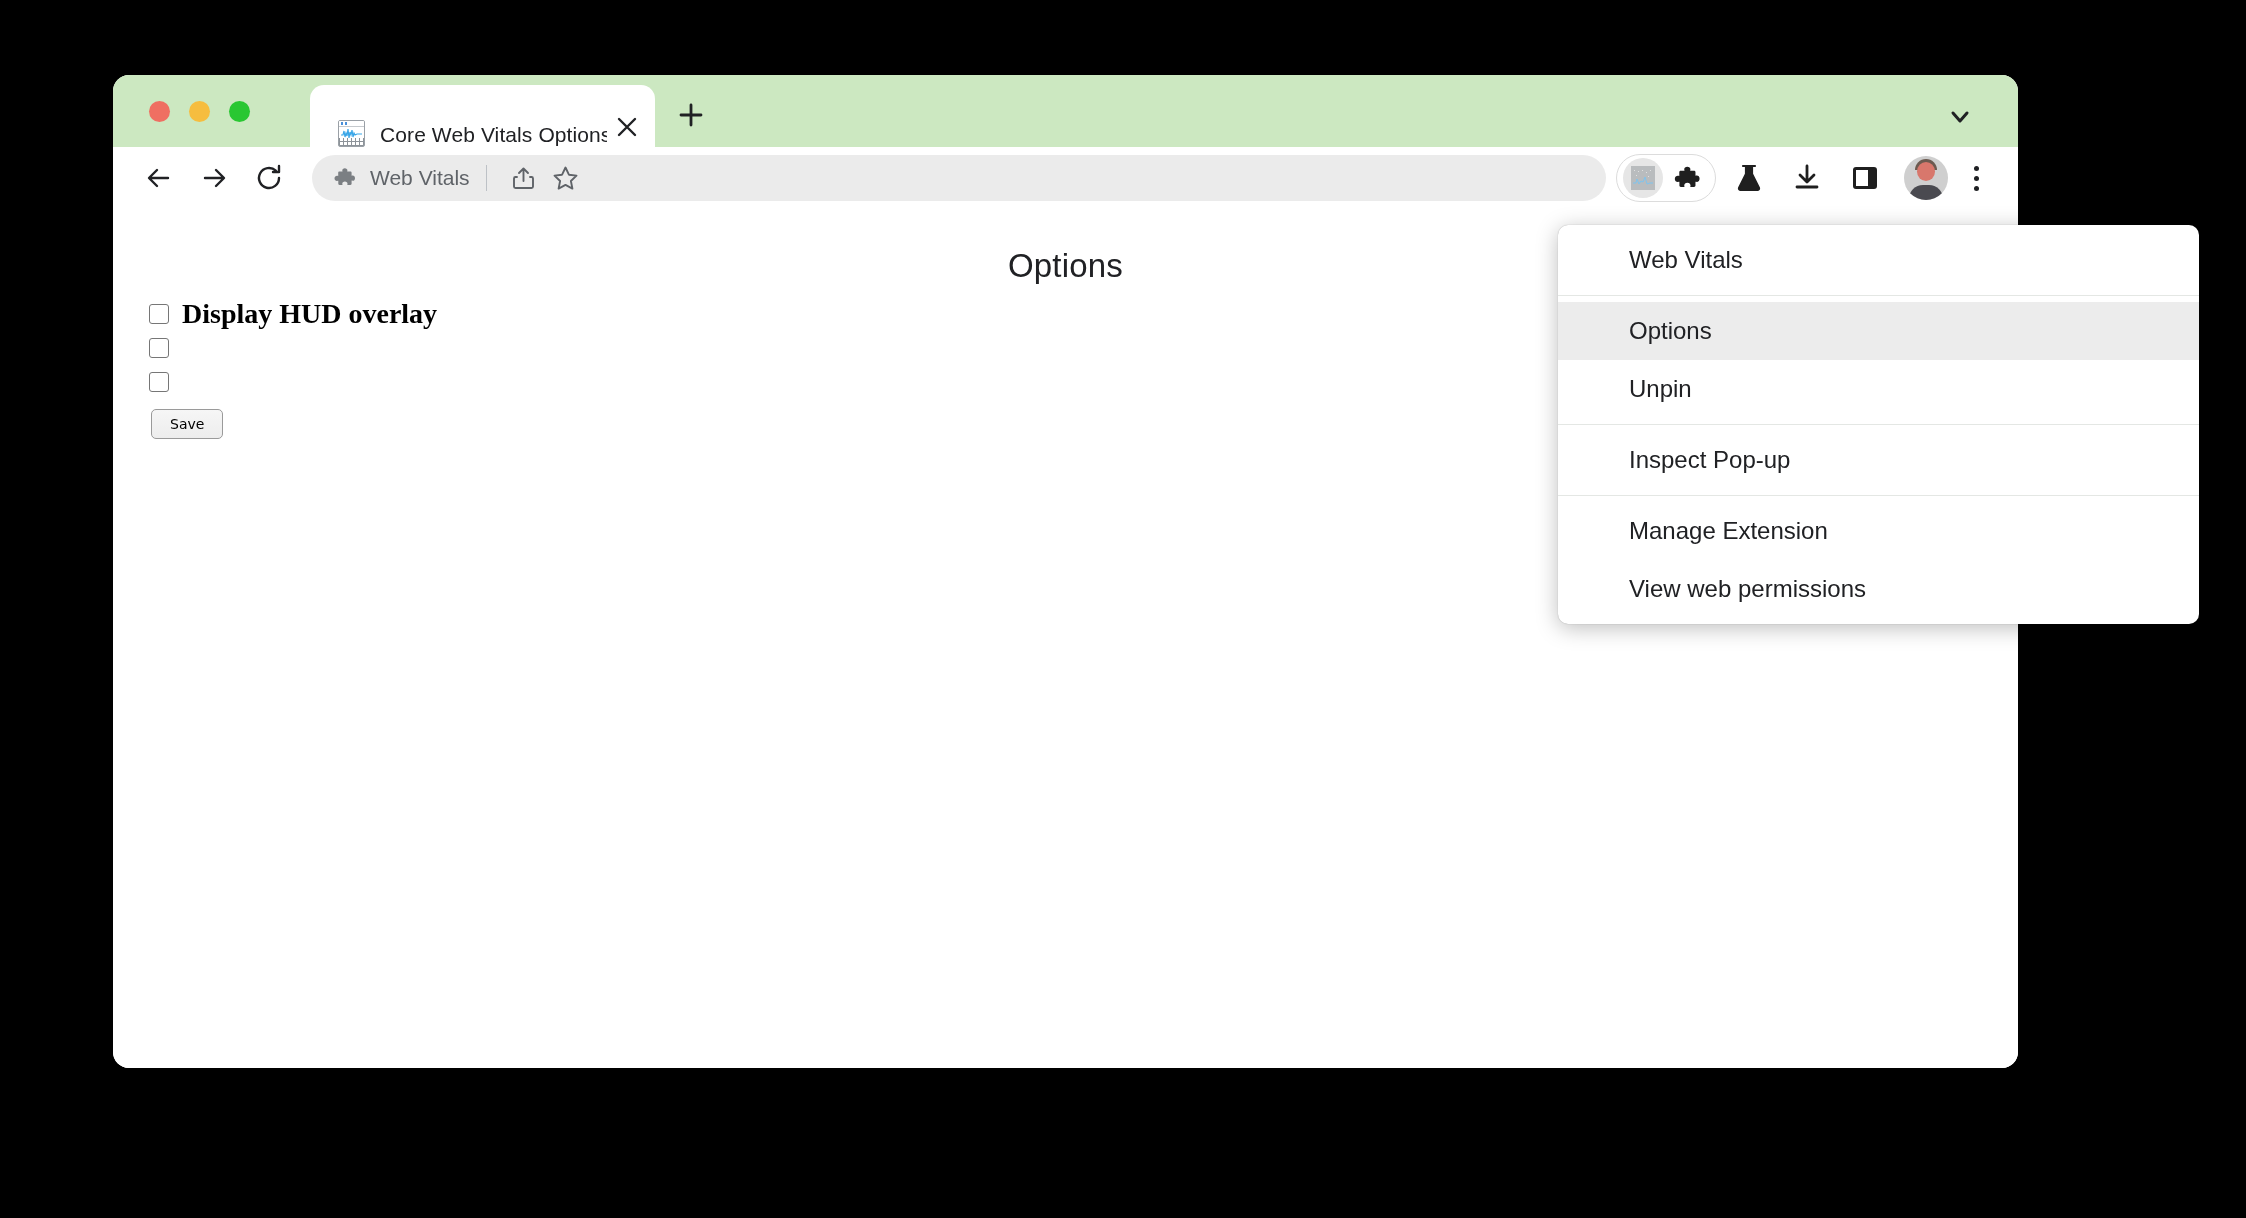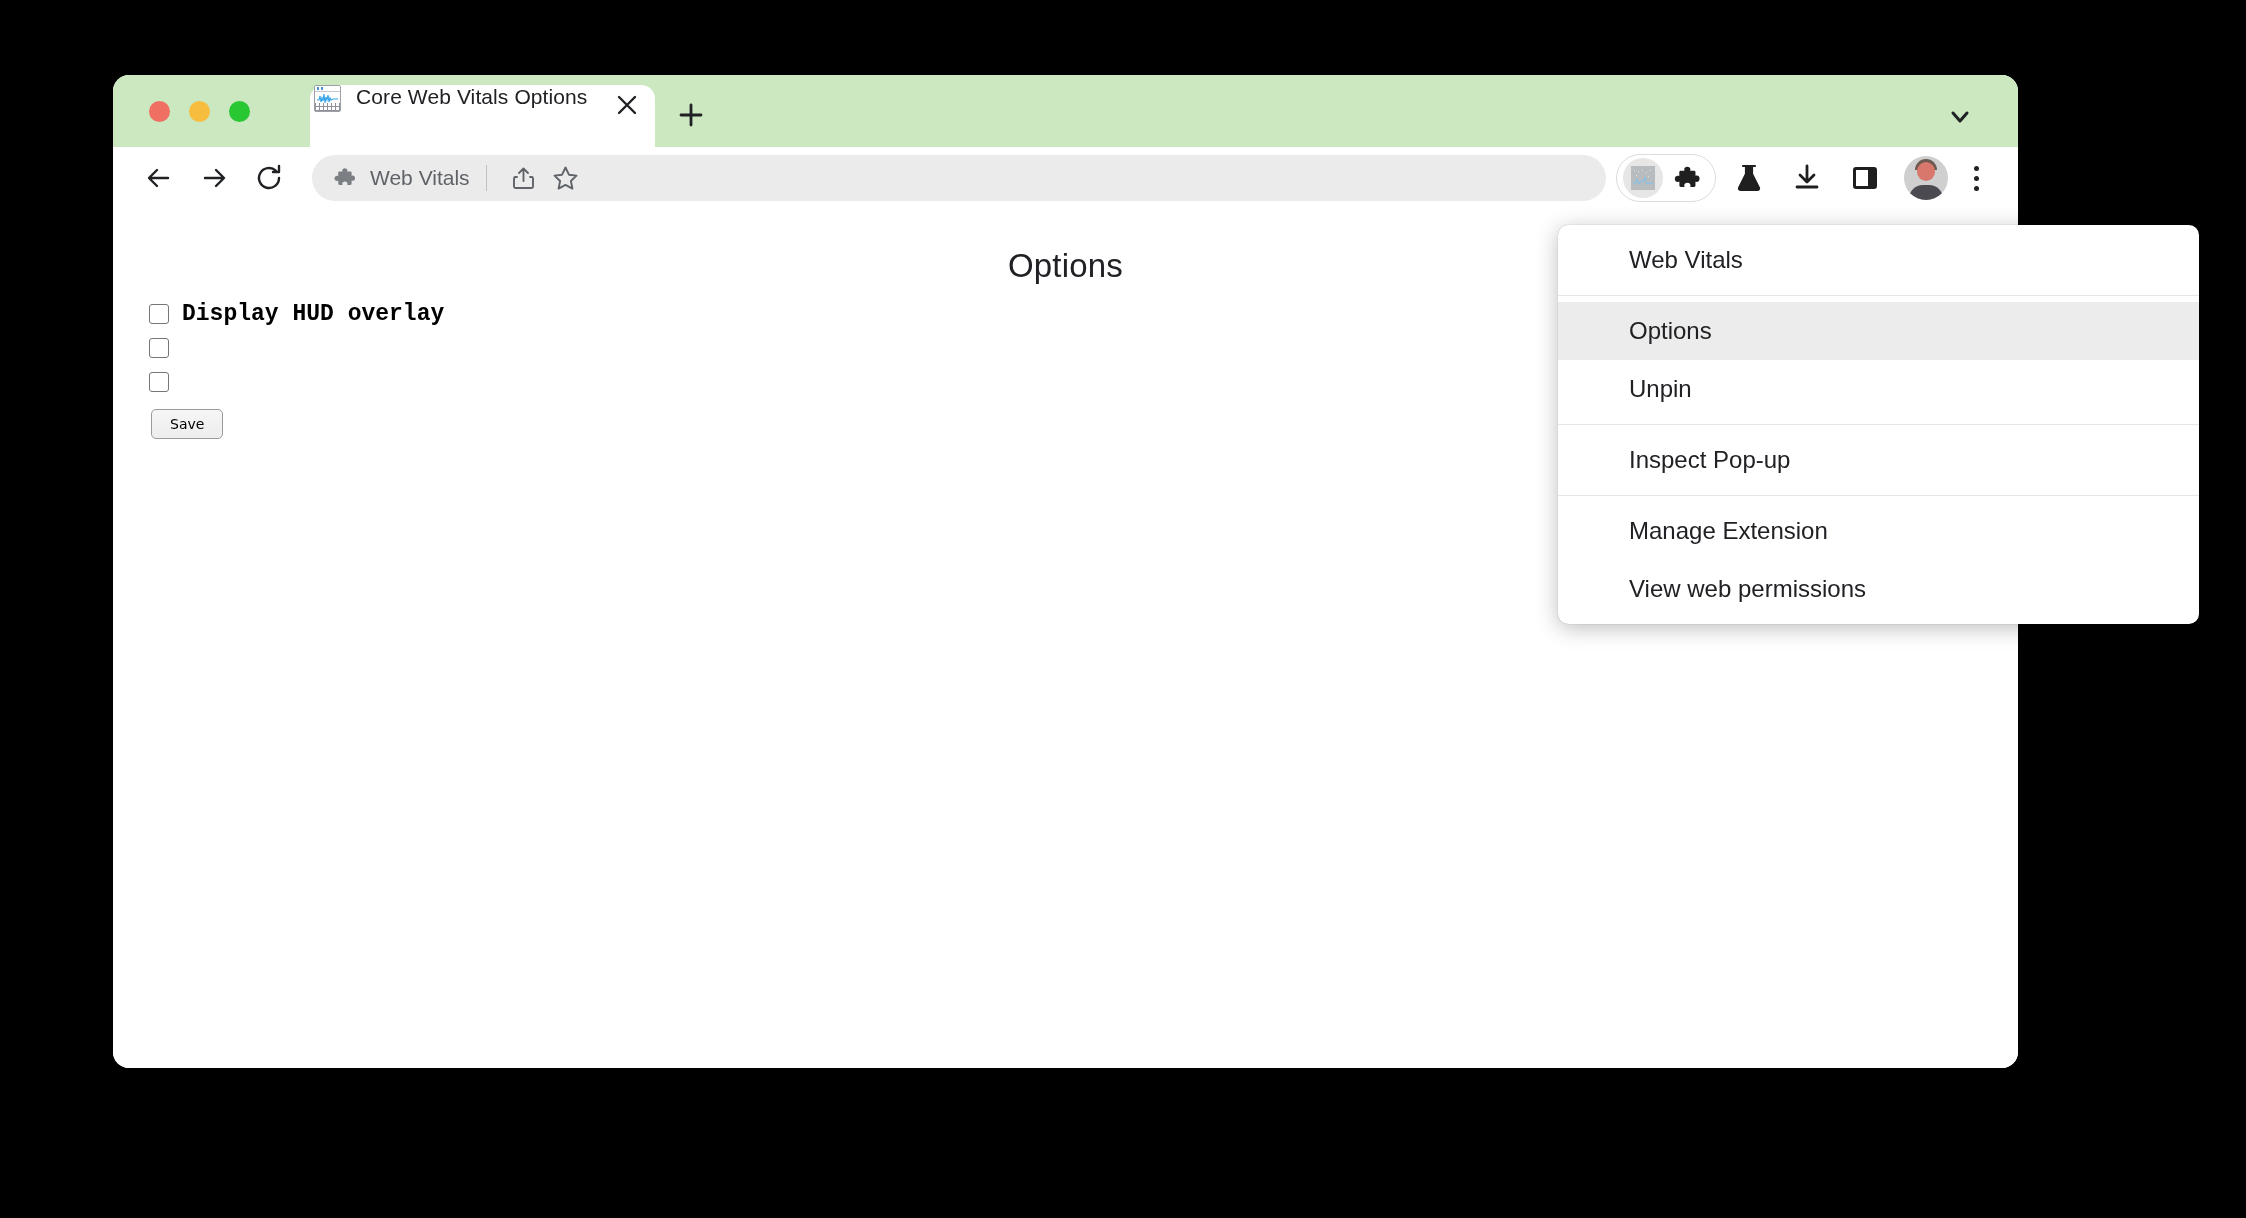--- a/index.html
+++ b/index.html
@@ -62,22 +62,22 @@
     align-items: flex-end;
     height: 100%;
   }
   #active-tab {
     position: relative;
     width: 345px;
     height: 62px;
     background: #ffffff;
     border-radius: 14px 14px 0 0;
     display: flex;
-    align-items: flex-start;
-    padding: 0 0 0 4px;
+    align-items: flex-end;
+    padding: 0 0 0 28px;
     box-sizing: border-box;
   }
   #tab-favicon {
     width: 27px;
     height: 27px;
     flex: 0 0 27px;
     border: 1px solid #9aa0a6;
     border-radius: 2px;
     background: #ffffff;
     position: relative;
@@ -333,26 +333,26 @@
     position: absolute;
     left: 6px;
     top: 2px;
     width: 5px;
     height: 10px;
     border: solid #ffffff;
     border-width: 0 2.2px 2.2px 0;
     transform: rotate(42deg);
   }
   .option-label {
-    font-size: 23px;
+    font-size: 28px;
     color: #000000;
     margin-left: 13px;
     font-weight: 600;
     white-space: nowrap;
-    font-family: Liberation Mono, monospace;
+    font-family: Liberation Serif, serif;
   }
   #save-button {
     margin-top: 10px;
     margin-left: 2px;
     font-size: 14px;
     font-family: "DejaVu Sans", sans-serif;
     padding: 6px 18px;
     background: linear-gradient(#f6f6f6, #ededed);
     border: 1.5px solid #9a9a9a;
     border-radius: 5px;

